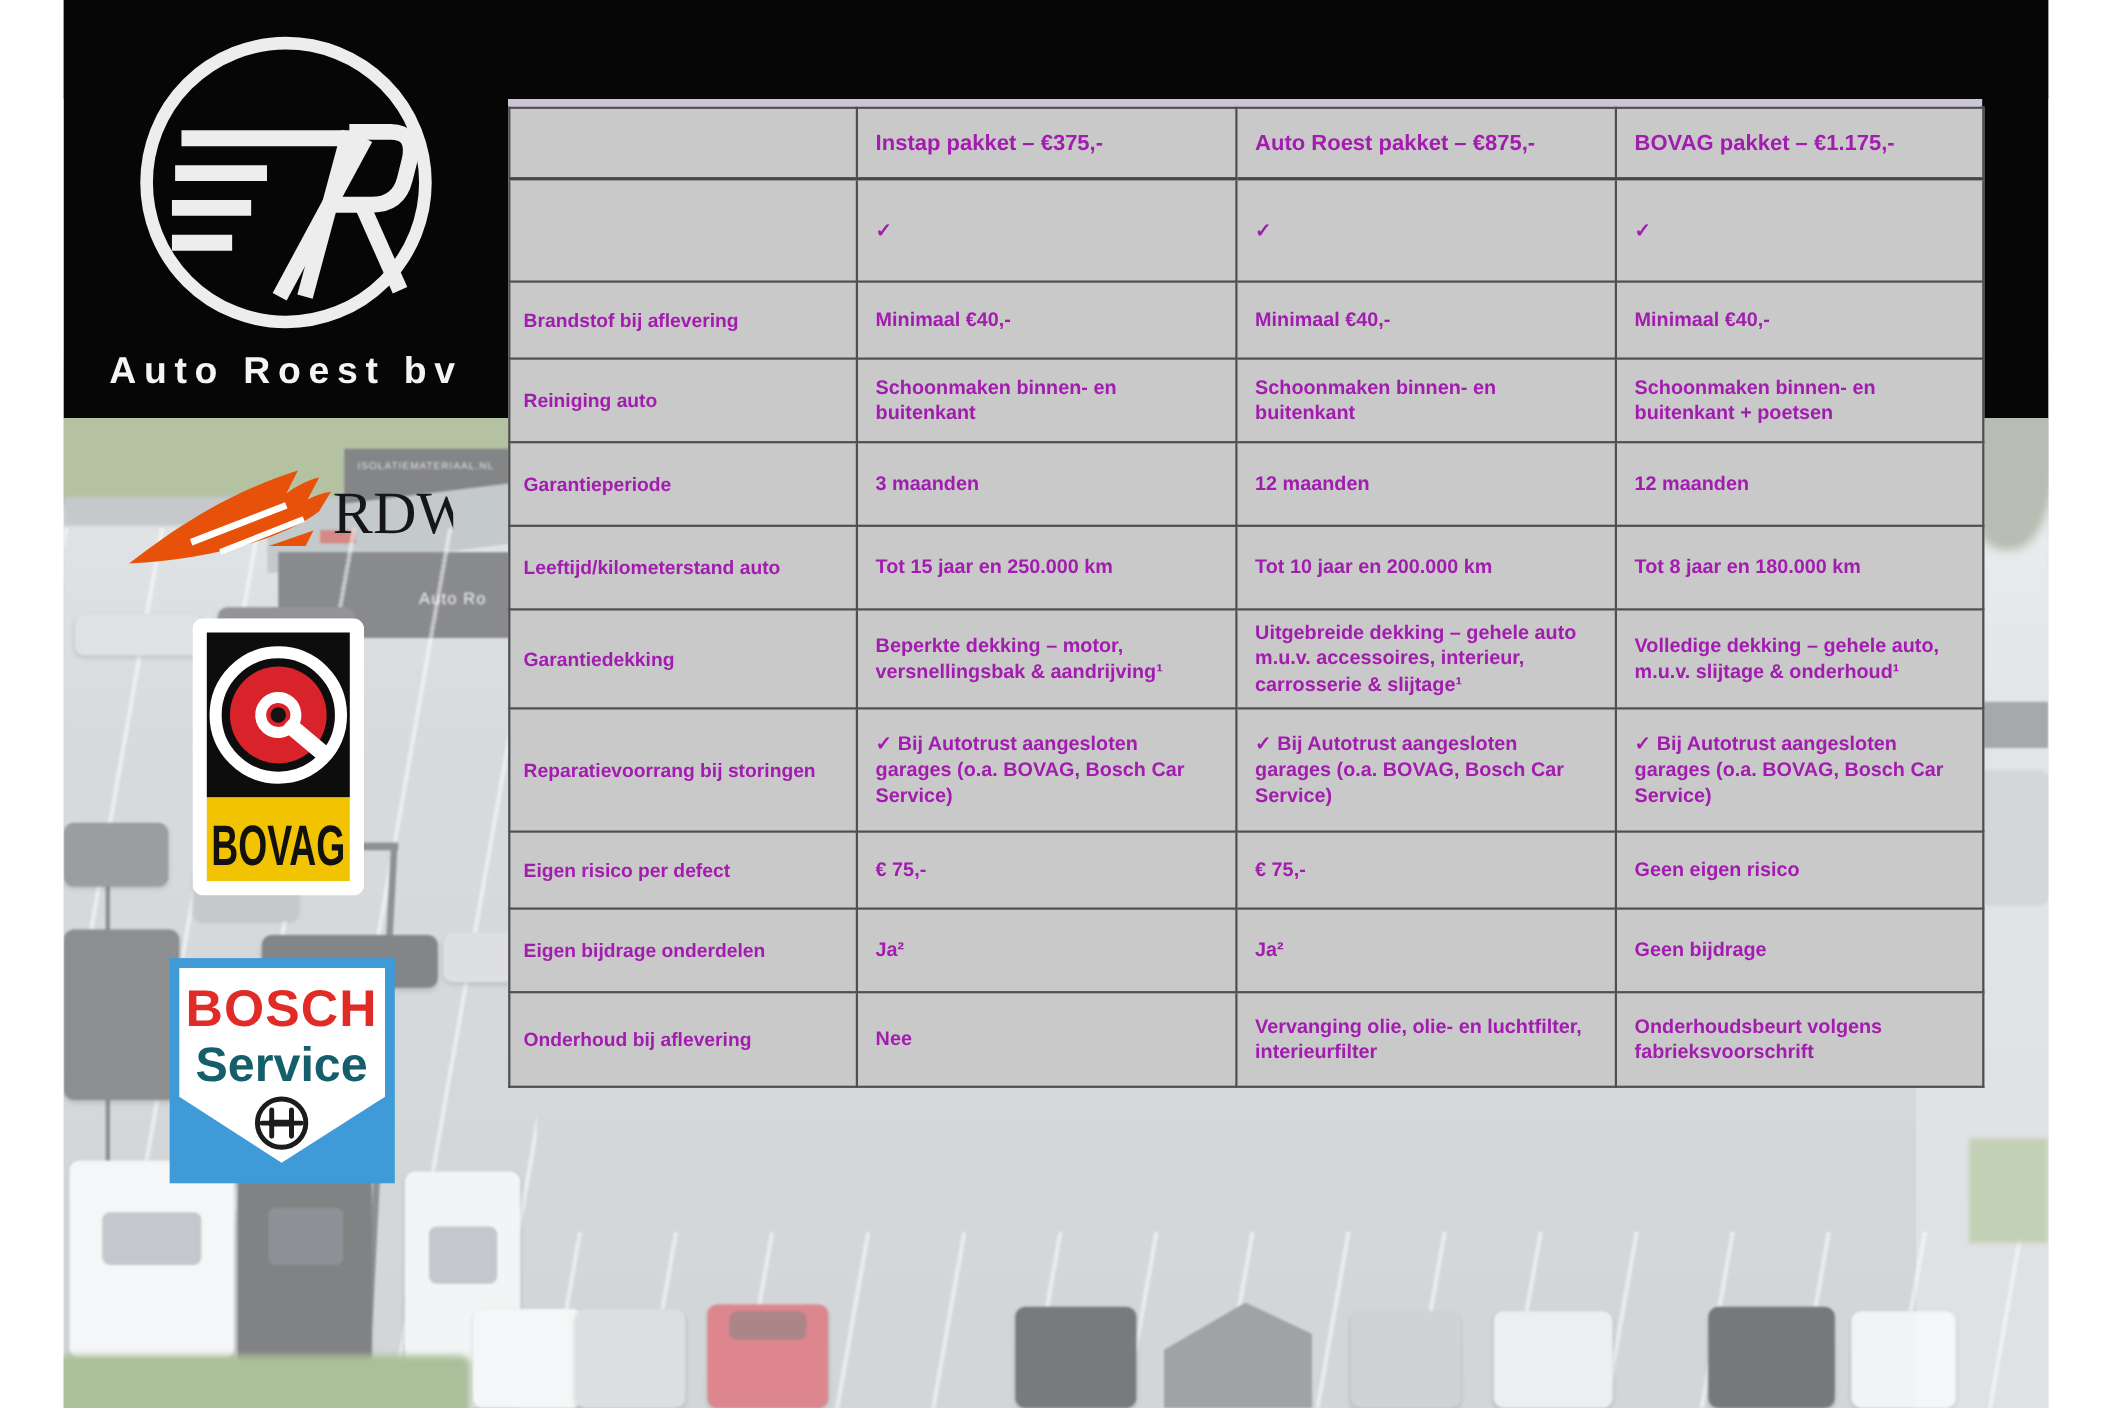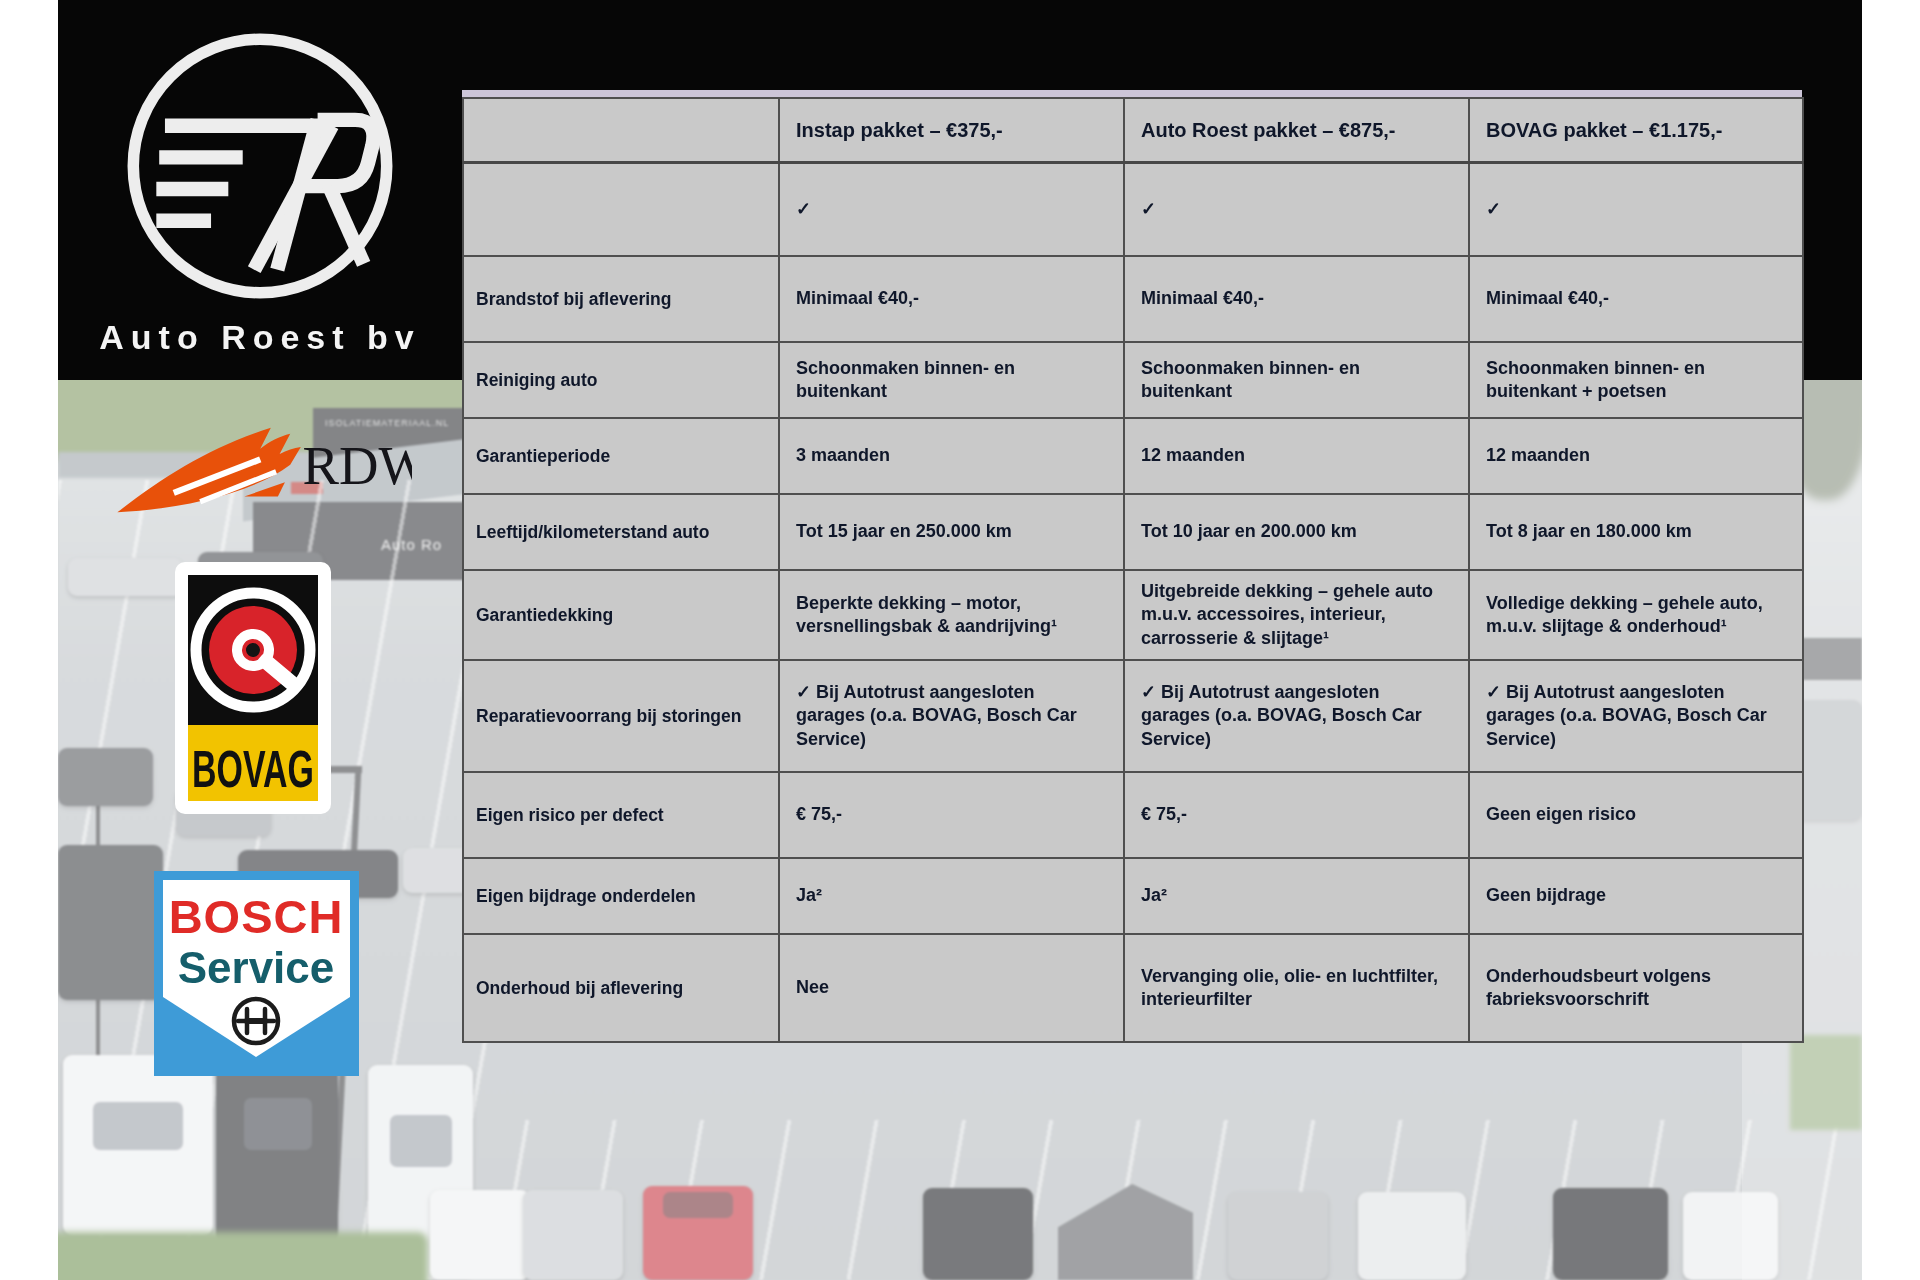--- a/index.html
+++ b/index.html
@@ -43,26 +43,26 @@
   #bovag{position:absolute;left:175px;top:562px;width:156px;height:252px;}
 
   
   #bosch{position:absolute;left:154px;top:871px;width:205px;height:205px;}
 
   
   #tablewrap{position:absolute;left:462px;top:90px;width:1340px;border-top:7px solid #ccc5d8;}
   table{border-collapse:collapse;table-layout:fixed;width:1340px;background:#c9c9c9;}
   col.c0{width:316px;} col.c1{width:345px;} col.c2{width:345px;} col.c3{width:334px;}
   th,td{border:2px solid #4f4f4f;padding:8px 16px;vertical-align:middle;text-align:left;
-        color:#0f172a;font-weight:700;line-height:1.3;}
+        color:#a21caf;font-weight:700;line-height:1.3;}
   thead th{font-size:20px;border-bottom:3px solid #474747;}
   tbody th{font-size:17.5px;white-space:nowrap;padding-left:12px;padding-right:8px;}
   tbody td{font-size:18px;}
-  tr.h-hdr{height:64px;} tr.h-chk{height:94px;} tr.h-s{height:86px;} tr.h-m{height:76px;}
-  tr.h-l{height:90px;} tr.h-xl{height:112px;} tr.h-end{height:108px;}
+  tr.h-hdr{height:64px;} tr.h-chk{height:94px;} tr.h-s{height:70px;} tr.h-m{height:76px;}
+  tr.h-l{height:90px;} tr.h-xl{height:112px;} tr.h-end{height:86px;}
 </style>
 </head>
 <body>
 
 <div id="photo">
   <div id="scene">
     <div class="sky"></div>
 
     <div class="blob" style="left:-20px;top:300px;width:470px;height:95px;background:#93a183;filter:blur(6px);"></div>
     <div class="blob" style="left:1722px;top:290px;width:90px;height:210px;background:#55634a;filter:blur(4px);"></div>

